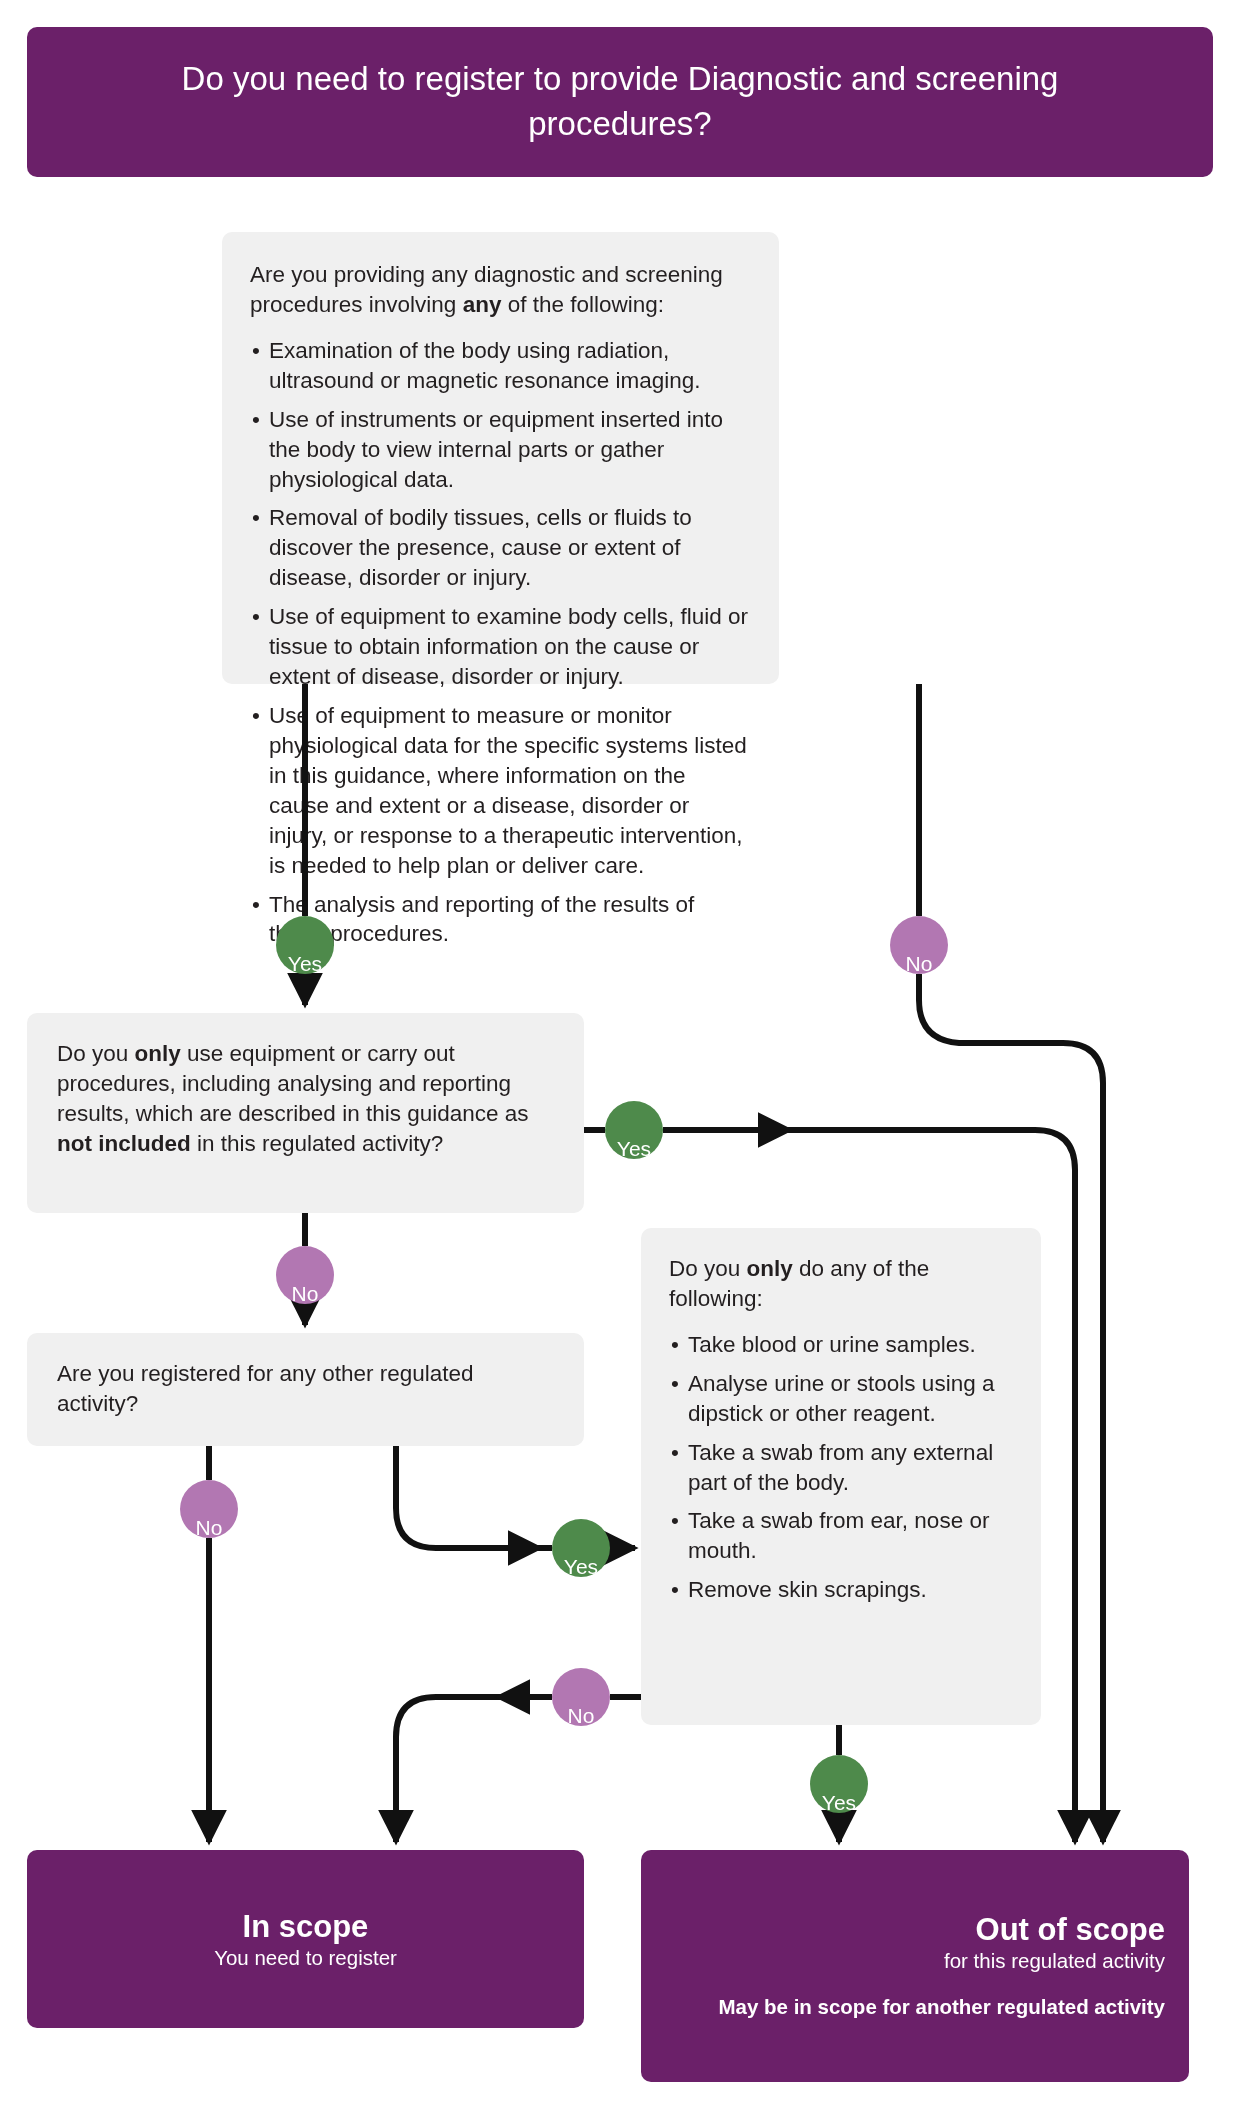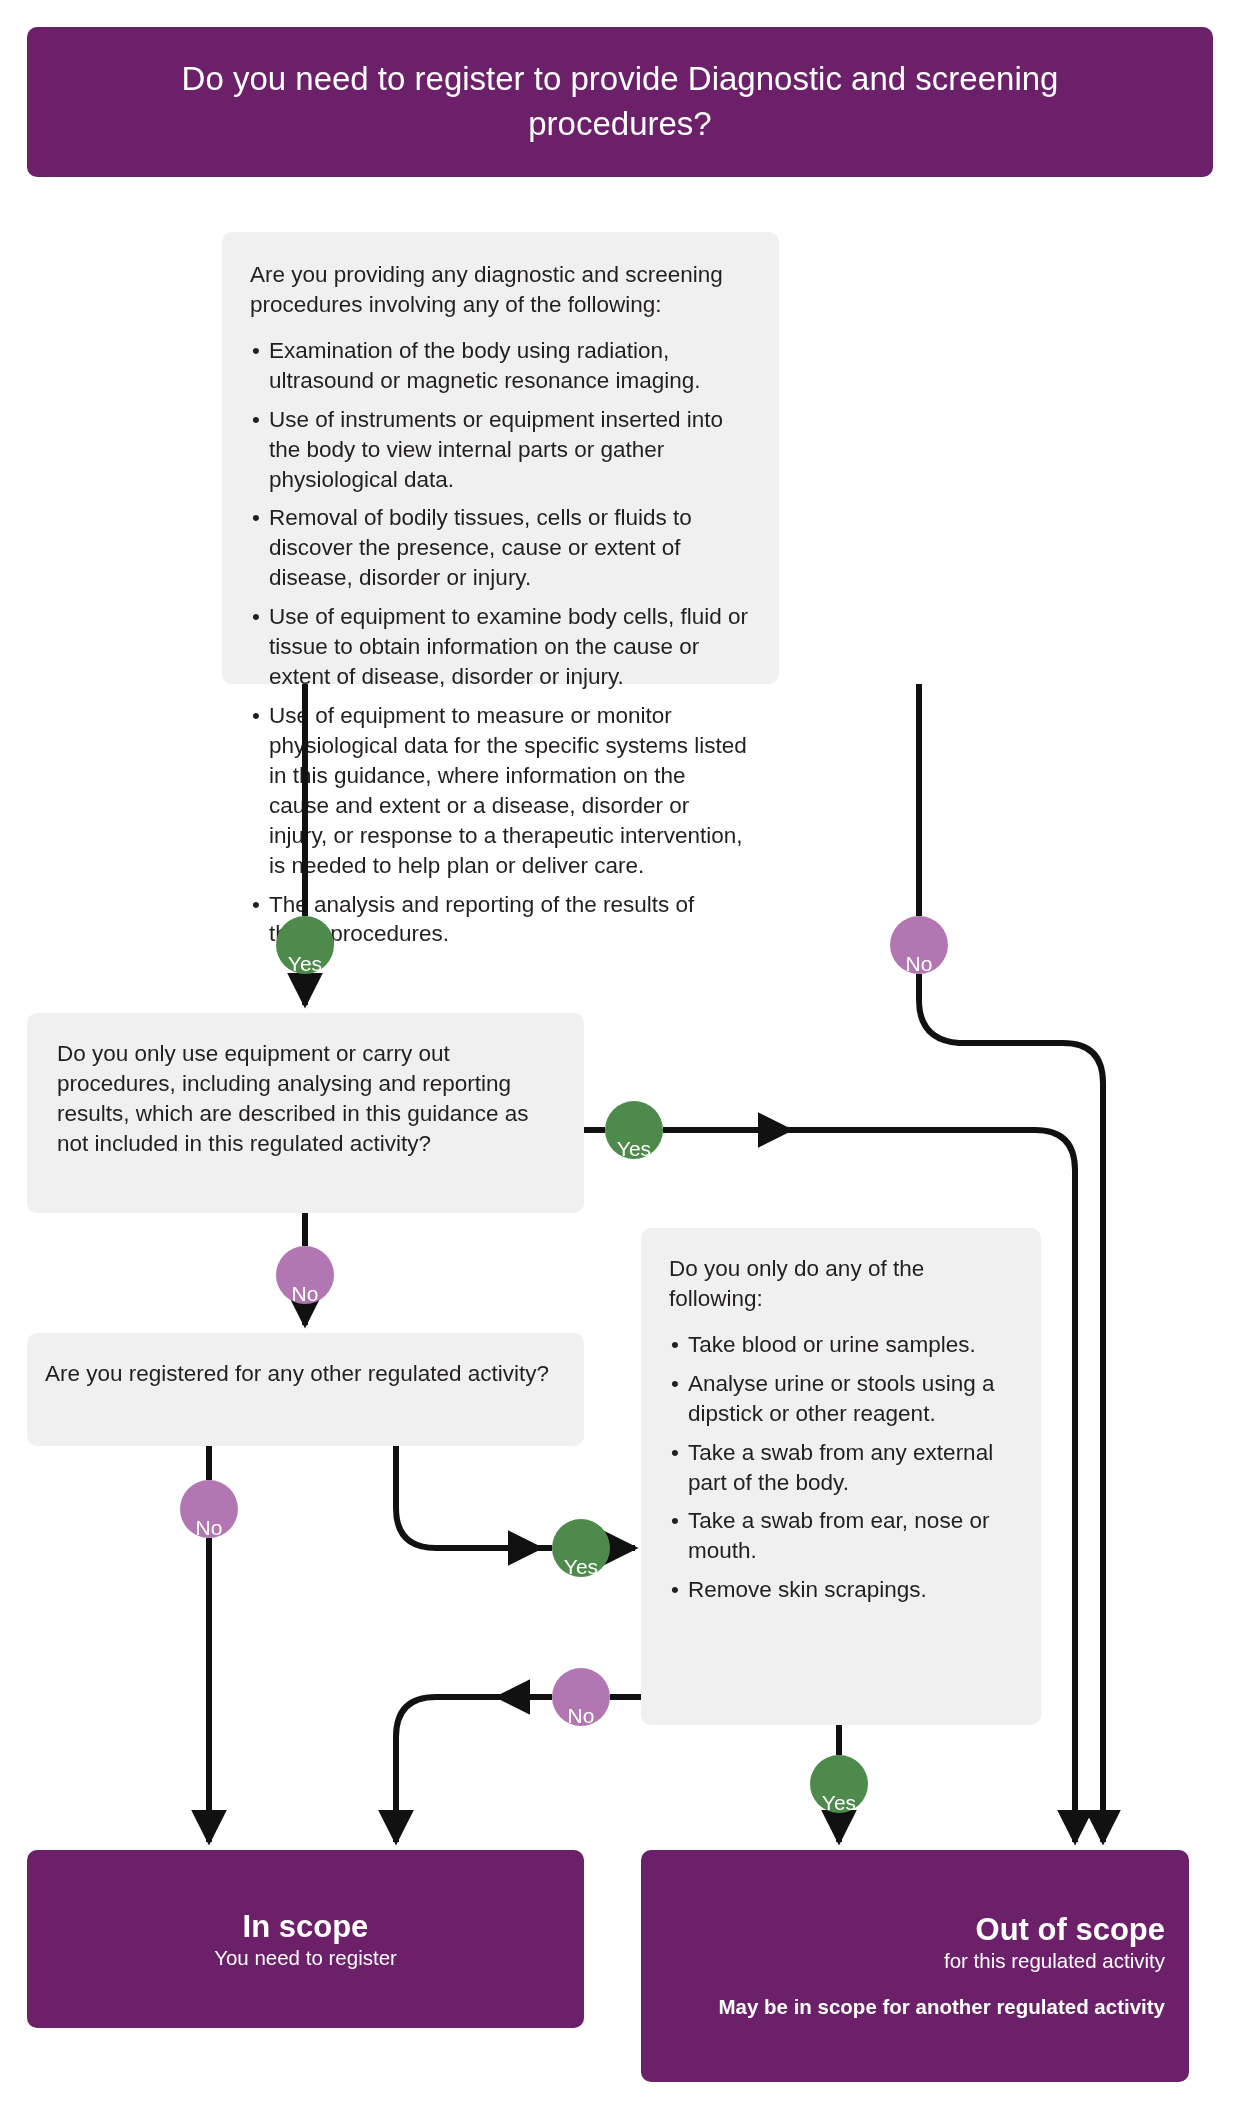--- a/index.html
+++ b/index.html
@@ -59,28 +59,28 @@
     position: relative;
     margin-bottom: 9px;
   }
   .qbox ul li:last-child { margin-bottom: 0; }
   .qbox ul li::before {
     content: "\2022";
     position: absolute;
     left: 2px;
     top: 0;
   }
-  b { font-weight: 400; }
+  b { font-weight: 700; }
 
   
   #box-main   { left: 222px; top: 232px;  width: 557px; height: 452px; padding: 28px 28px 26px 28px; }
   
   #box-only-equip { left: 27px; top: 1013px; width: 557px; height: 200px; padding: 26px 30px; }
   
-  #box-other-reg  { left: 27px; top: 1333px; width: 557px; height: 113px; padding: 26px 18px; }
+  #box-other-reg  { left: 27px; top: 1333px; width: 557px; height: 113px; padding: 26px 30px; }
   
   #box-only-do    { left: 641px; top: 1228px; width: 400px; height: 497px; padding: 26px 28px 24px 28px; }
 
   
   .outcome {
     position: absolute;
     background: #6B2069;
     border-radius: 10px;
     display: flex;
     flex-direction: column;

